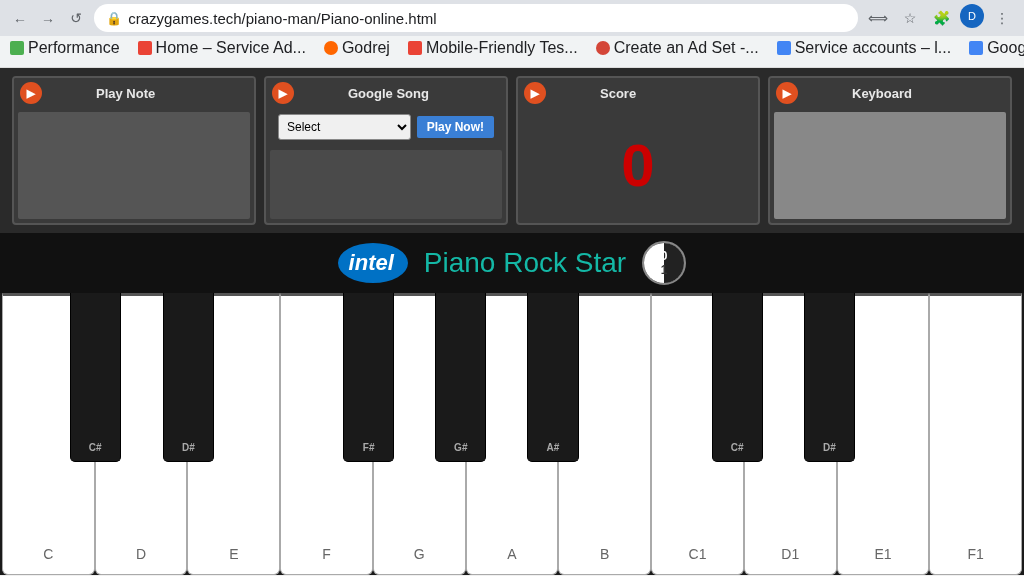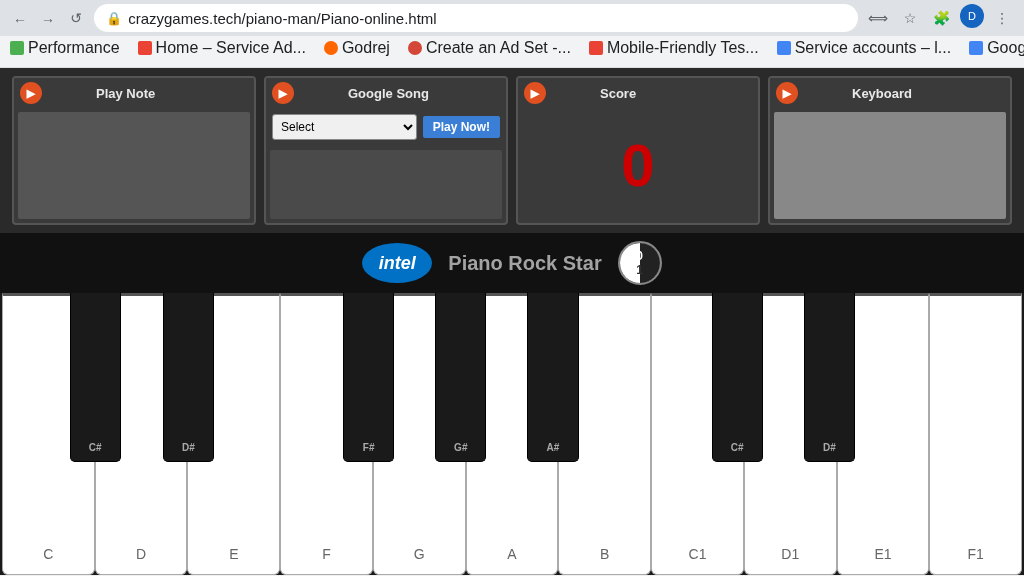--- a/index.html
+++ b/index.html
@@ -170,21 +170,21 @@
     }
     .play-note-body {
       background: #555;
     }
 
     
     .select-song-controls {
       display: flex;
       align-items: center;
       gap: 6px;
-      padding: 6px 6px;
+      padding: 6px 12px;
     }
     .song-select {
       flex: 1;
       height: 26px;
       font-size: 12px;
       border: 1px solid #888;
       border-radius: 3px;
       background: #f0f0f0;
       padding: 0 4px;
     }
@@ -225,36 +225,36 @@
       align-items: center;
       justify-content: center;
       gap: 16px;
       padding: 8px 0;
       background: #111;
       height: 60px;
     }
     .intel-logo {
       background: #0071c5;
       color: white;
-      font-size: 18px;
+      font-size: 22px;
       font-style: italic;
       font-weight: bold;
       padding: 6px 12px;
       border-radius: 50%;
       border: 2px solid #0071c5;
       width: 70px;
       height: 40px;
       display: flex;
       align-items: center;
-      justify-content: center;
+      justify-content: flex-end;
     }
     .banner-title {
-      color: #a3a3a3;
-      font-size: 20px;
-      font-weight: bold;
+      color: #14b8a6;
+      font-size: 28px;
+      font-weight: normal;
     }
 
     
     .keys-wrapper {
       position: relative;
       width: 100%;
       height: 260px;
       background: #1a1a1a;
       padding: 0 2px;
     }
@@ -336,26 +336,26 @@
     </div>
     <div class="bookmark-item">
       <span class="bookmark-favicon" style="background:#ea4335;"></span>
       <span>Home – Service Ad...</span>
     </div>
     <div class="bookmark-item">
       <span class="bookmark-favicon" style="background:#ff6600;border-radius:50%;"></span>
       <span>Godrej</span>
     </div>
     <div class="bookmark-item">
+      <span class="bookmark-favicon" style="background:#ea4335;"></span>
+      <span>Mobile-Friendly Tes...</span>
+    </div>
+    <div class="bookmark-item">
       <span class="bookmark-favicon" style="background:#d44638;border-radius:50%;"></span>
       <span>Create an Ad Set -...</span>
-    </div>
-    <div class="bookmark-item">
-      <span class="bookmark-favicon" style="background:#ea4335;"></span>
-      <span>Mobile-Friendly Tes...</span>
     </div>
     <div class="bookmark-item">
       <span class="bookmark-favicon" style="background:#4285f4;"></span>
       <span>Service accounts – l...</span>
     </div>
     <div class="bookmark-item">
       <span class="bookmark-favicon" style="background:#4285f4;"></span>
       <span>Google Alerts - Mo...</span>
     </div>
 

